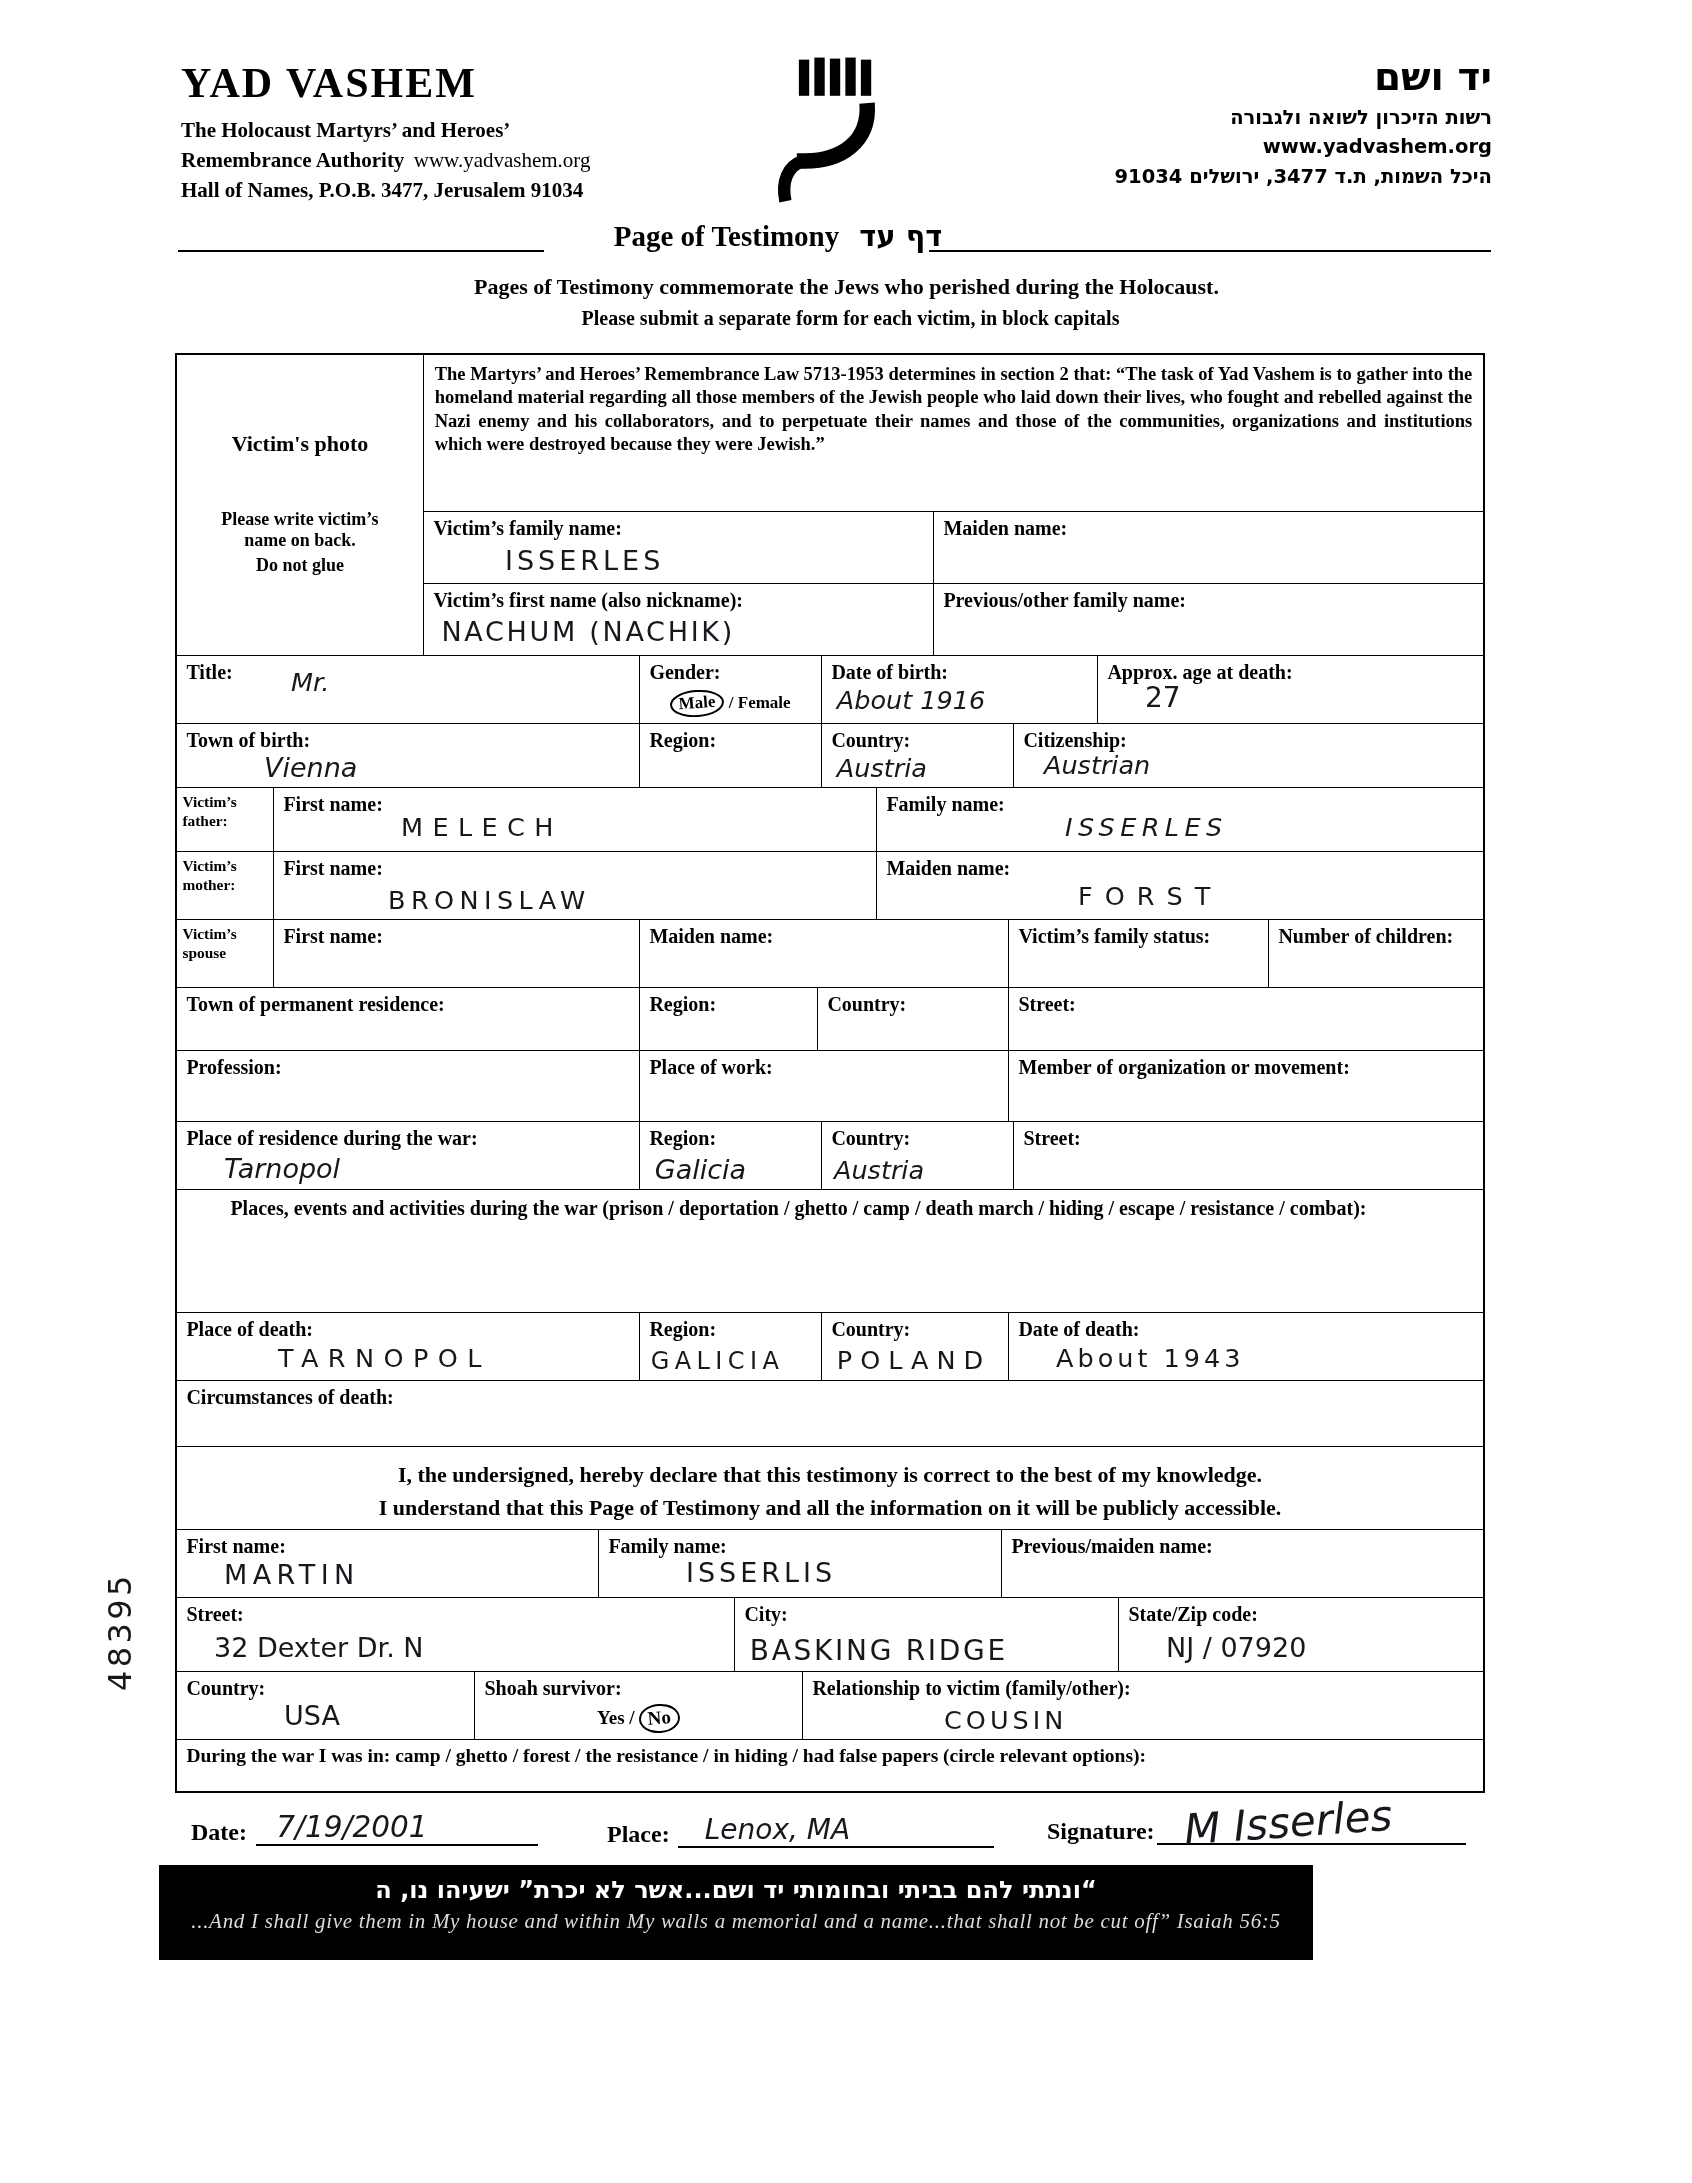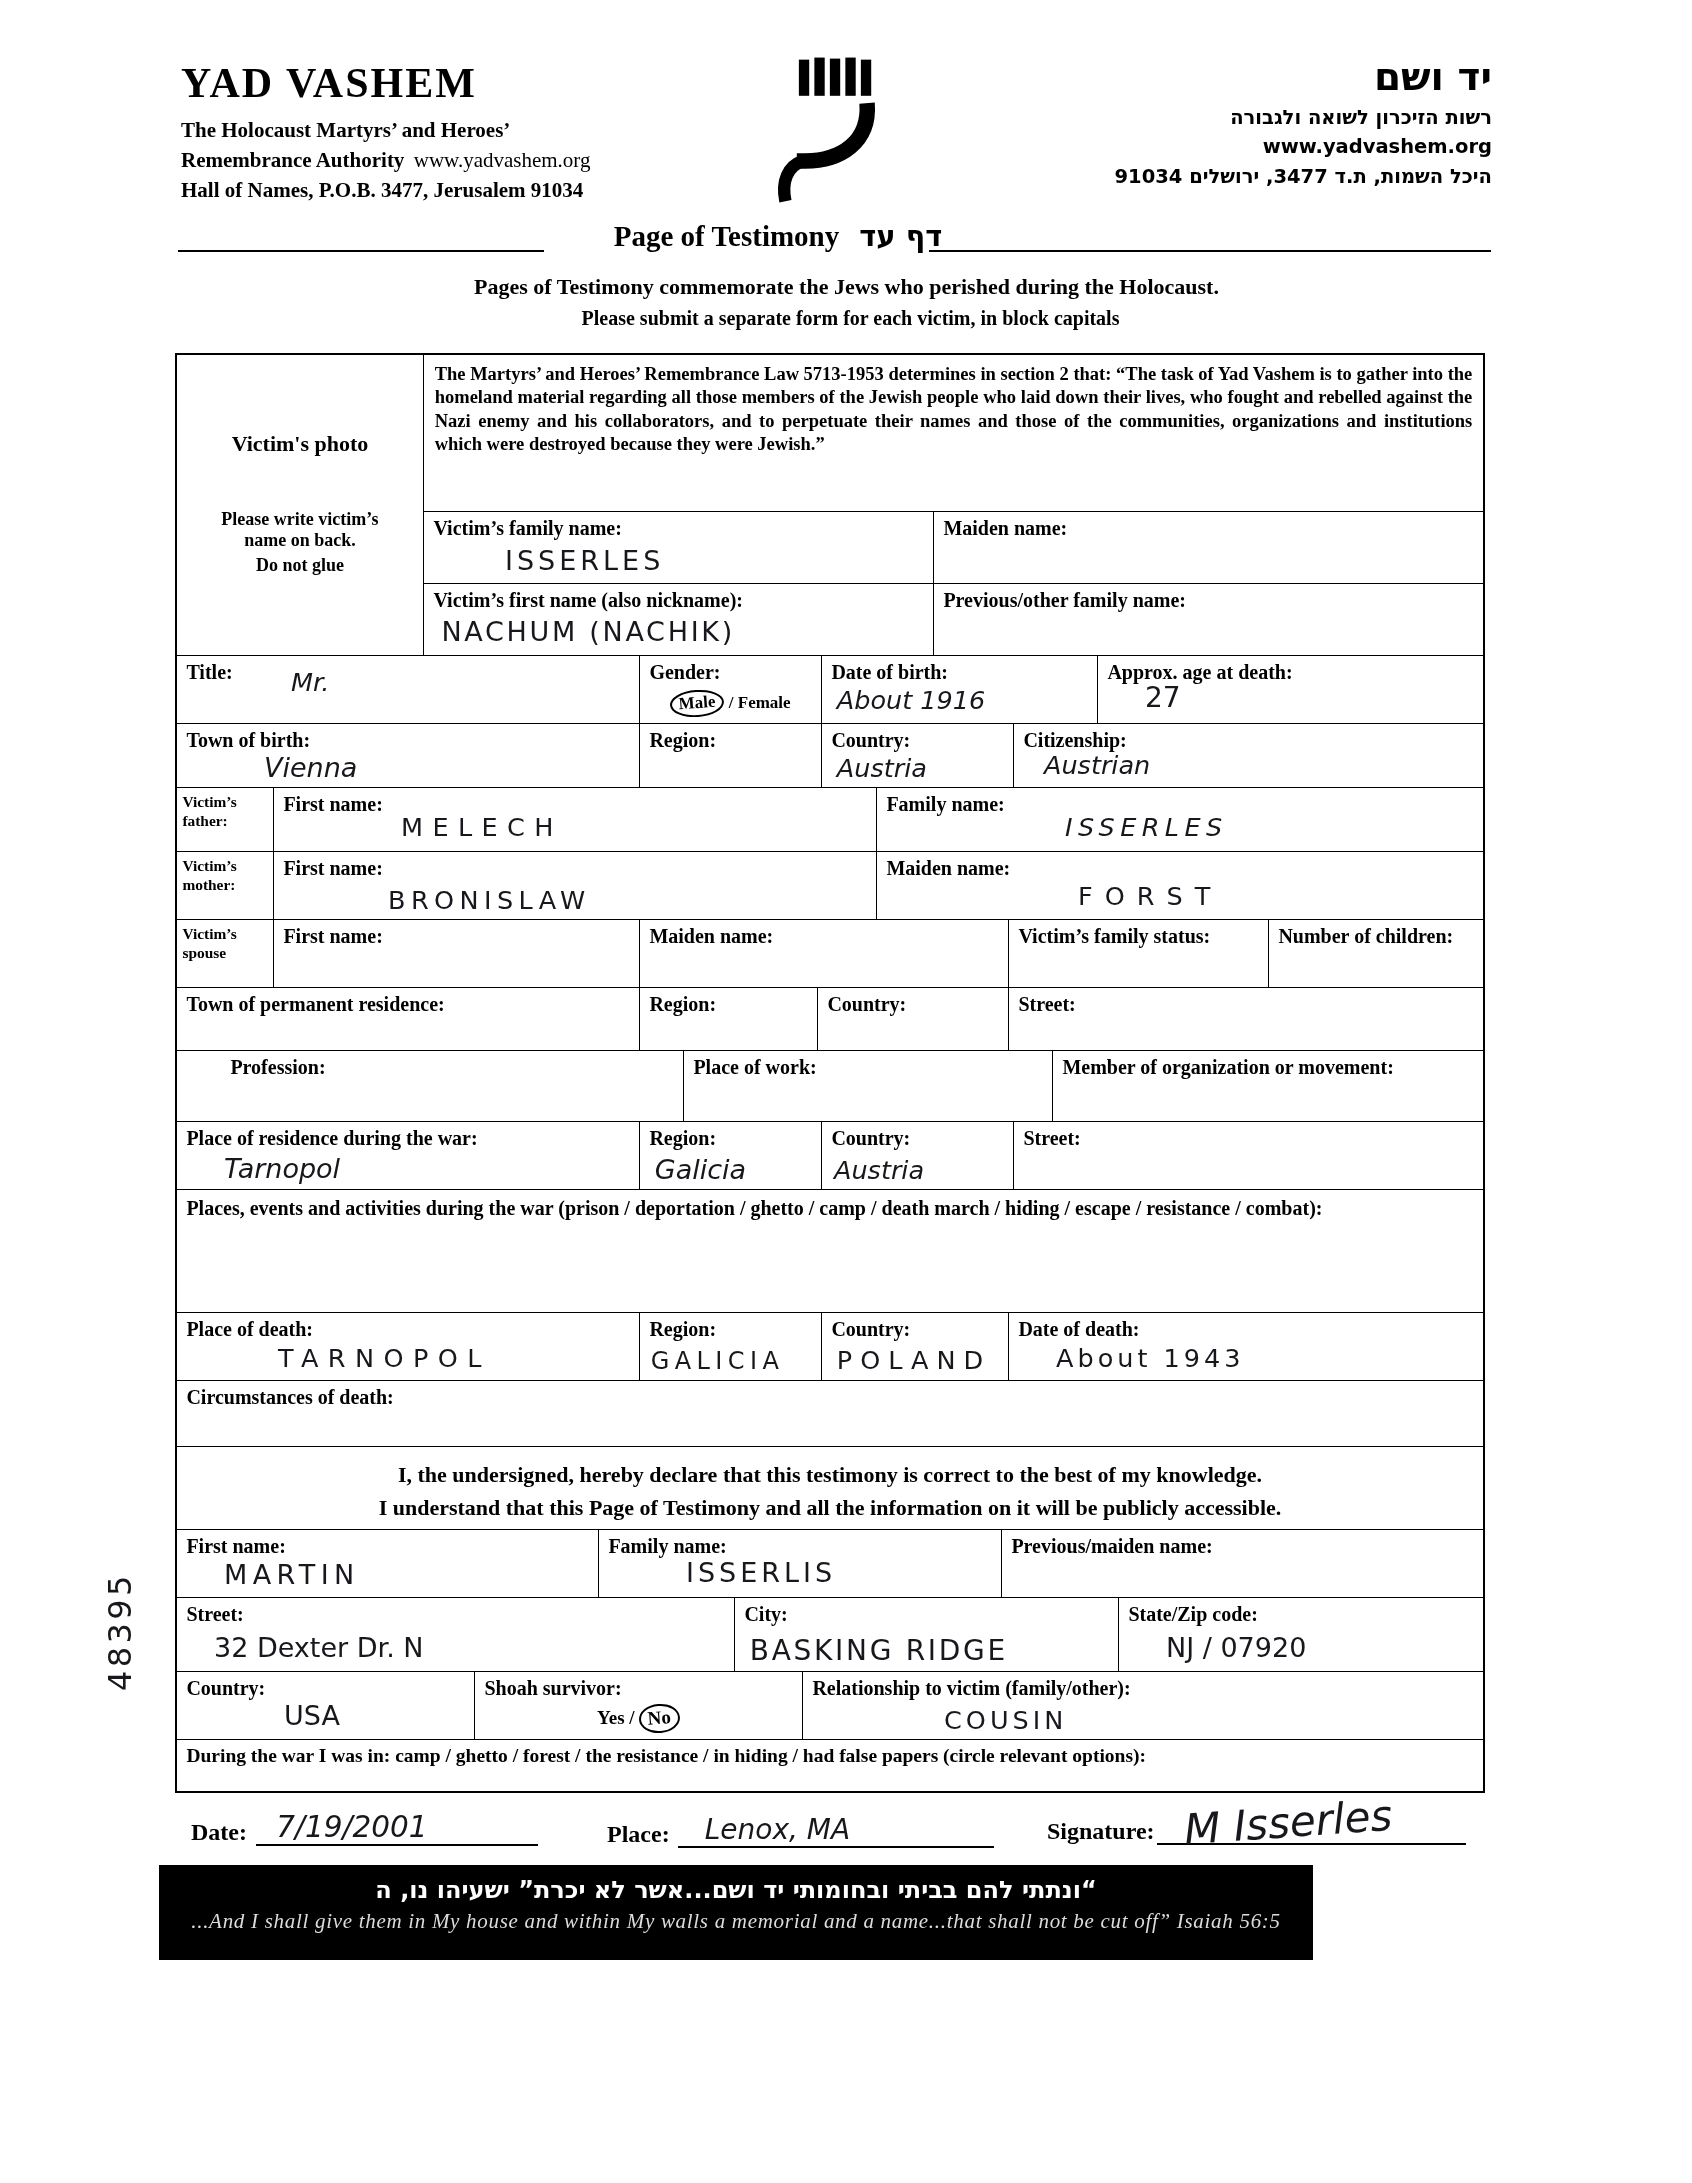--- a/index.html
+++ b/index.html
@@ -215,21 +215,21 @@
         <span>Region:</span>
       </div>
       <div class="cell" style="width:191px;">
         <span>Country:</span>
       </div>
       <div class="cell grow">
         <span>Street:</span>
       </div>
     </div>
 
-    <div class="row" style="min-height:71px;padding-left:44px;">
+    <div class="row" style="min-height:71px;">
       <div class="cell nc" style="width:462px;">
         <span>Profession:</span>
       </div>
       <div class="cell" style="width:369px;">
         <span>Place of work:</span>
       </div>
       <div class="cell grow">
         <span>Member of organization or movement:</span>
       </div>
     </div>
@@ -245,21 +245,21 @@
       </div>
       <div class="cell" style="width:192px;">
         <span>Country:</span>
         <span class="val cur" style="left:12px;bottom:4px;">Austria</span>
       </div>
       <div class="cell grow">
         <span>Street:</span>
       </div>
     </div>
 
-    <div class="row" style="min-height:123px;">
+    <div class="row" style="min-height:123px;padding-left:44px;">
       <div class="cell nc grow">
         <span style="display:block;max-width:1221px;line-height:1.35;">Places, events and activities during the war (prison / deportation / ghetto / camp / death march / hiding / escape / resistance / combat):</span>
       </div>
     </div>
 
     <div class="row" style="min-height:68px;">
       <div class="cell nc" style="width:462px;">
         <span>Place of death:</span>
         <span class="val" style="left:101px;bottom:6.7px;letter-spacing:9.4px;">TARNOPOL</span>
       </div>

